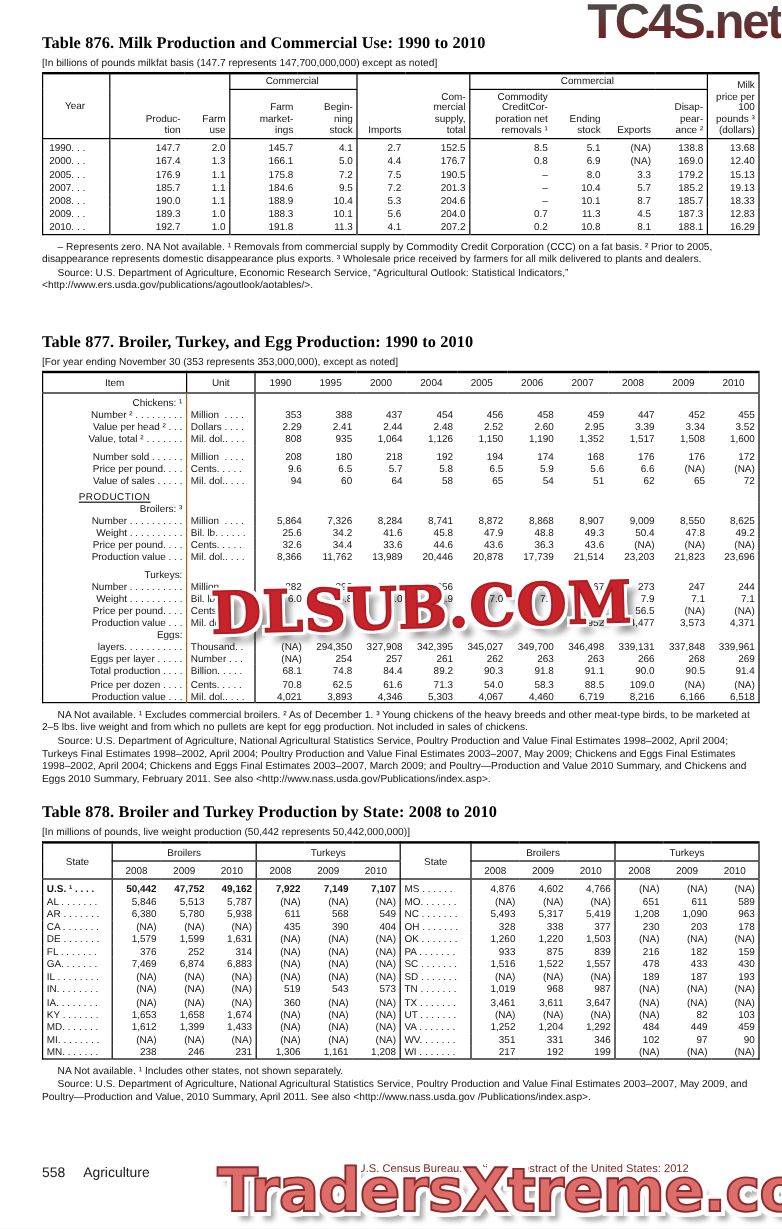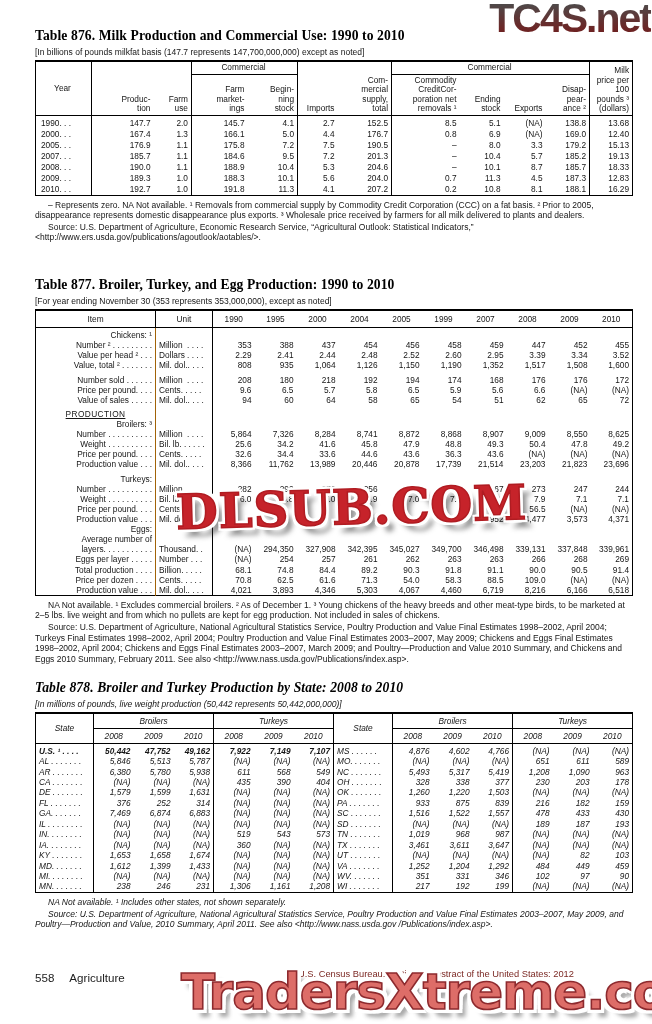--- a/index.html
+++ b/index.html
@@ -2,21 +2,21 @@
 <html><head>
 <meta charset="utf-8">
 <style>
   html,body{margin:0;padding:0;background:#e9e9e9;}
   .page{position:relative;width:652px;height:1024px;background:#ffffff;overflow:hidden;
         font-family:"Liberation Sans",sans-serif;color:#151515;}
   .content{position:absolute;left:35px;top:28px;width:597px;}
 
   .sec{margin:0 0 13px 0;}
   .sec877{margin-top:34px;}
-  .sec878{margin-top:15px;font-style:italic;}
+  .sec878{margin-top:15px;}
   .tbl-title{font-family:"Liberation Serif",serif;font-weight:bold;font-size:13.6px;
              margin:0 0 3px 0;letter-spacing:.1px;color:#000;}
   .tbl-note{font-size:8.5px;margin:0 0 3px 0;}
 
   table{border-collapse:collapse;table-layout:fixed;width:597px;}
   .t876,.t877,.t878{border:1px solid #000;border-top:2px solid #000;border-bottom:1.5px solid #000;}
   th{font-weight:normal;}
   .bl{border-left:1px solid #000;}
   .mid{vertical-align:middle !important;text-align:center !important;}
   .comm{text-align:center !important;vertical-align:middle !important;}
@@ -266,21 +266,21 @@
         </colgroup>
         <thead>
           <tr>
               <th>Item</th>
               <th class="bl">Unit</th>
               <th class="bl">1990</th>
               <th>1995</th>
               <th>2000</th>
               <th>2004</th>
               <th>2005</th>
-              <th>1999</th>
+              <th>2006</th>
               <th>2007</th>
               <th>2008</th>
               <th>2009</th>
               <th>2010</th>
             </tr>
         </thead>
         <tbody>
             <tr class="grp">
               <td>Chickens: ¹</td>
               <td></td>
@@ -528,34 +528,20 @@
               <td></td>
               <td></td>
               <td></td>
               <td>952</td>
               <td>4,477</td>
               <td>3,573</td>
               <td>4,371</td>
             </tr>
             <tr class="grp">
               <td>Eggs:</td>
-              <td></td>
-              <td></td>
-              <td></td>
-              <td></td>
-              <td></td>
-              <td></td>
-              <td></td>
-              <td></td>
-              <td></td>
-              <td></td>
-              <td></td>
-            </tr>
-            <tr>
-              <td>  Average number of</td>
               <td></td>
               <td></td>
               <td></td>
               <td></td>
               <td></td>
               <td></td>
               <td></td>
               <td></td>
               <td></td>
               <td></td>

